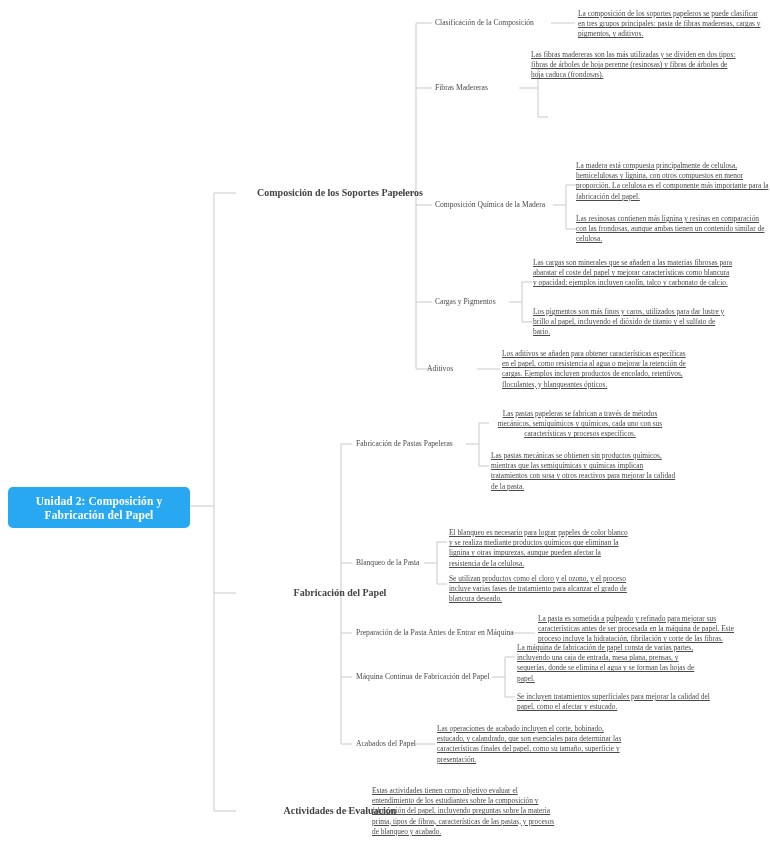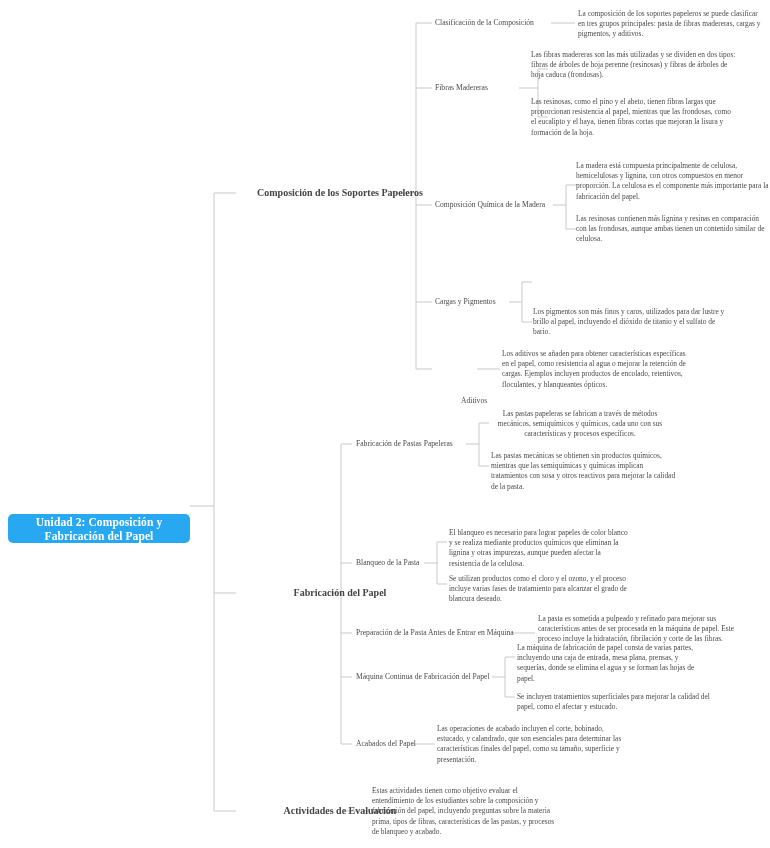--- a/index.html
+++ b/index.html
@@ -28,33 +28,32 @@
   }
   .node {
     position: absolute;
     box-sizing: border-box;
   }
   
   .root-node {
     left: 8px;
     top: 487px;
     width: 182px;
-    height: 29px;
+    height: 41px;
     background: #29a8f2;
     border-radius: 5px;
     color: #ffffff;
     font-weight: bold;
     font-size: 11.5px;
     line-height: 14px;
     display: flex;
     align-items: center;
     justify-content: center;
     text-align: center;
     letter-spacing: 0.1px;
-    margin-top: 27px;
   }
   .root-node span { display: block; padding: 0 8px; }
 
   
   .l1 {
     font-size: 10px;
     line-height: 13px;
     color: #444444;
     white-space: nowrap;
     text-align: center;
@@ -67,20 +66,21 @@
     color: #4a4a4a;
     white-space: nowrap;
     text-align: left;
   }
   
   .l3 {
     font-size: 7.4px;
     line-height: 10.2px;
     color: #4a4a4a;
     text-align: left;
+    text-decoration: underline;
   }
 </style>
 </head>
 <body>
 
 <div id="canvas">
 
   <svg id="links" viewBox="0 0 770 848" xmlns="http://www.w3.org/2000/svg">
     <g fill="none" stroke="#c9c9c9" stroke-width="1">
 
@@ -155,30 +155,30 @@
     </div>
   </div>
 
   <div class="node l1" style="left:240px; top:186px; width:200px;">Composición de los Soportes Papeleros</div>
 
   <div class="node l2" style="left:435px; top:18px;">Clasificación de la Composición</div>
   <div class="node l3" style="left:578px; top:9px; width:185px;">La composición de los soportes papeleros se puede clasificar en tres grupos principales: pasta de fibras madereras, cargas y pigmentos, y aditivos.</div>
 
   <div class="node l2" style="left:435px; top:83px;">Fibras Madereras</div>
   <div class="node l3" style="left:531px; top:50px; width:205px;">Las fibras madereras son las más utilizadas y se dividen en dos tipos: fibras de árboles de hoja perenne (resinosas) y fibras de árboles de hoja caduca (frondosas).</div>
-  <div class="node l3" style="left:531px; top:97px; width:207px;">Las resinosas, como el pino y el abeto, tienen fibras largas que proporcionan resistencia al papel, mientras que las frondosas, como el eucalipto y el haya, tienen fibras cortas que mejoran la lisura y formación de la hoja.</div>
 
   <div class="node l2" style="left:435px; top:200px;">Composición Química de la Madera</div>
   <div class="node l3" style="left:576px; top:161px; width:196px;">La madera está compuesta principalmente de celulosa, hemicelulosas y lignina, con otros compuestos en menor proporción. La celulosa es el componente más importante para la fabricación del papel.</div>
   <div class="node l3" style="left:576px; top:214px; width:192px;">Las resinosas contienen más lignina y resinas en comparación con las frondosas, aunque ambas tienen un contenido similar de celulosa.</div>
 
   <div class="node l2" style="left:435px; top:297px;">Cargas y Pigmentos</div>
+  <div class="node l3" style="left:533px; top:258px; width:200px;">Las cargas son minerales que se añaden a las materias fibrosas para abaratar el coste del papel y mejorar características como blancura y opacidad; ejemplos incluyen caolín, talco y carbonato de calcio.</div>
   <div class="node l3" style="left:533px; top:307px; width:192px;">Los pigmentos son más finos y caros, utilizados para dar lustre y brillo al papel, incluyendo el dióxido de titanio y el sulfato de bario.</div>
 
-  <div class="node l2" style="left:461px; top:364px;margin-top:32px;">Aditivos</div>
+  <div class="node l2" style="left:427px; top:364px;">Aditivos</div>
   <div class="node l3" style="left:502px; top:349px; width:185px;">Los aditivos se añaden para obtener características específicas en el papel, como resistencia al agua o mejorar la retención de cargas. Ejemplos incluyen productos de encolado, retentivos, floculantes, y blanqueantes ópticos.</div>
 
   <div class="node l1" style="left:240px; top:586px; width:200px;">Fabricación del Papel</div>
 
   <div class="node l2" style="left:356px; top:439px;">Fabricación de Pastas Papeleras</div>
   <div class="node l3" style="left:491px; top:409px; width:178px;text-align:center;">Las pastas papeleras se fabrican a través de métodos mecánicos, semiquímicos y químicos, cada uno con sus características y procesos específicos.</div>
   <div class="node l3" style="left:491px; top:451px; width:189px;">Las pastas mecánicas se obtienen sin productos químicos, mientras que las semiquímicas y químicas implican tratamientos con sosa y otros reactivos para mejorar la calidad de la pasta.</div>
 
   <div class="node l2" style="left:356px; top:558px;text-align:right;">Blanqueo de la Pasta</div>
   <div class="node l3" style="left:449px; top:574px; width:182px;">Se utilizan productos como el cloro y el ozono, y el proceso incluye varias fases de tratamiento para alcanzar el grado de blancura deseado.</div>

